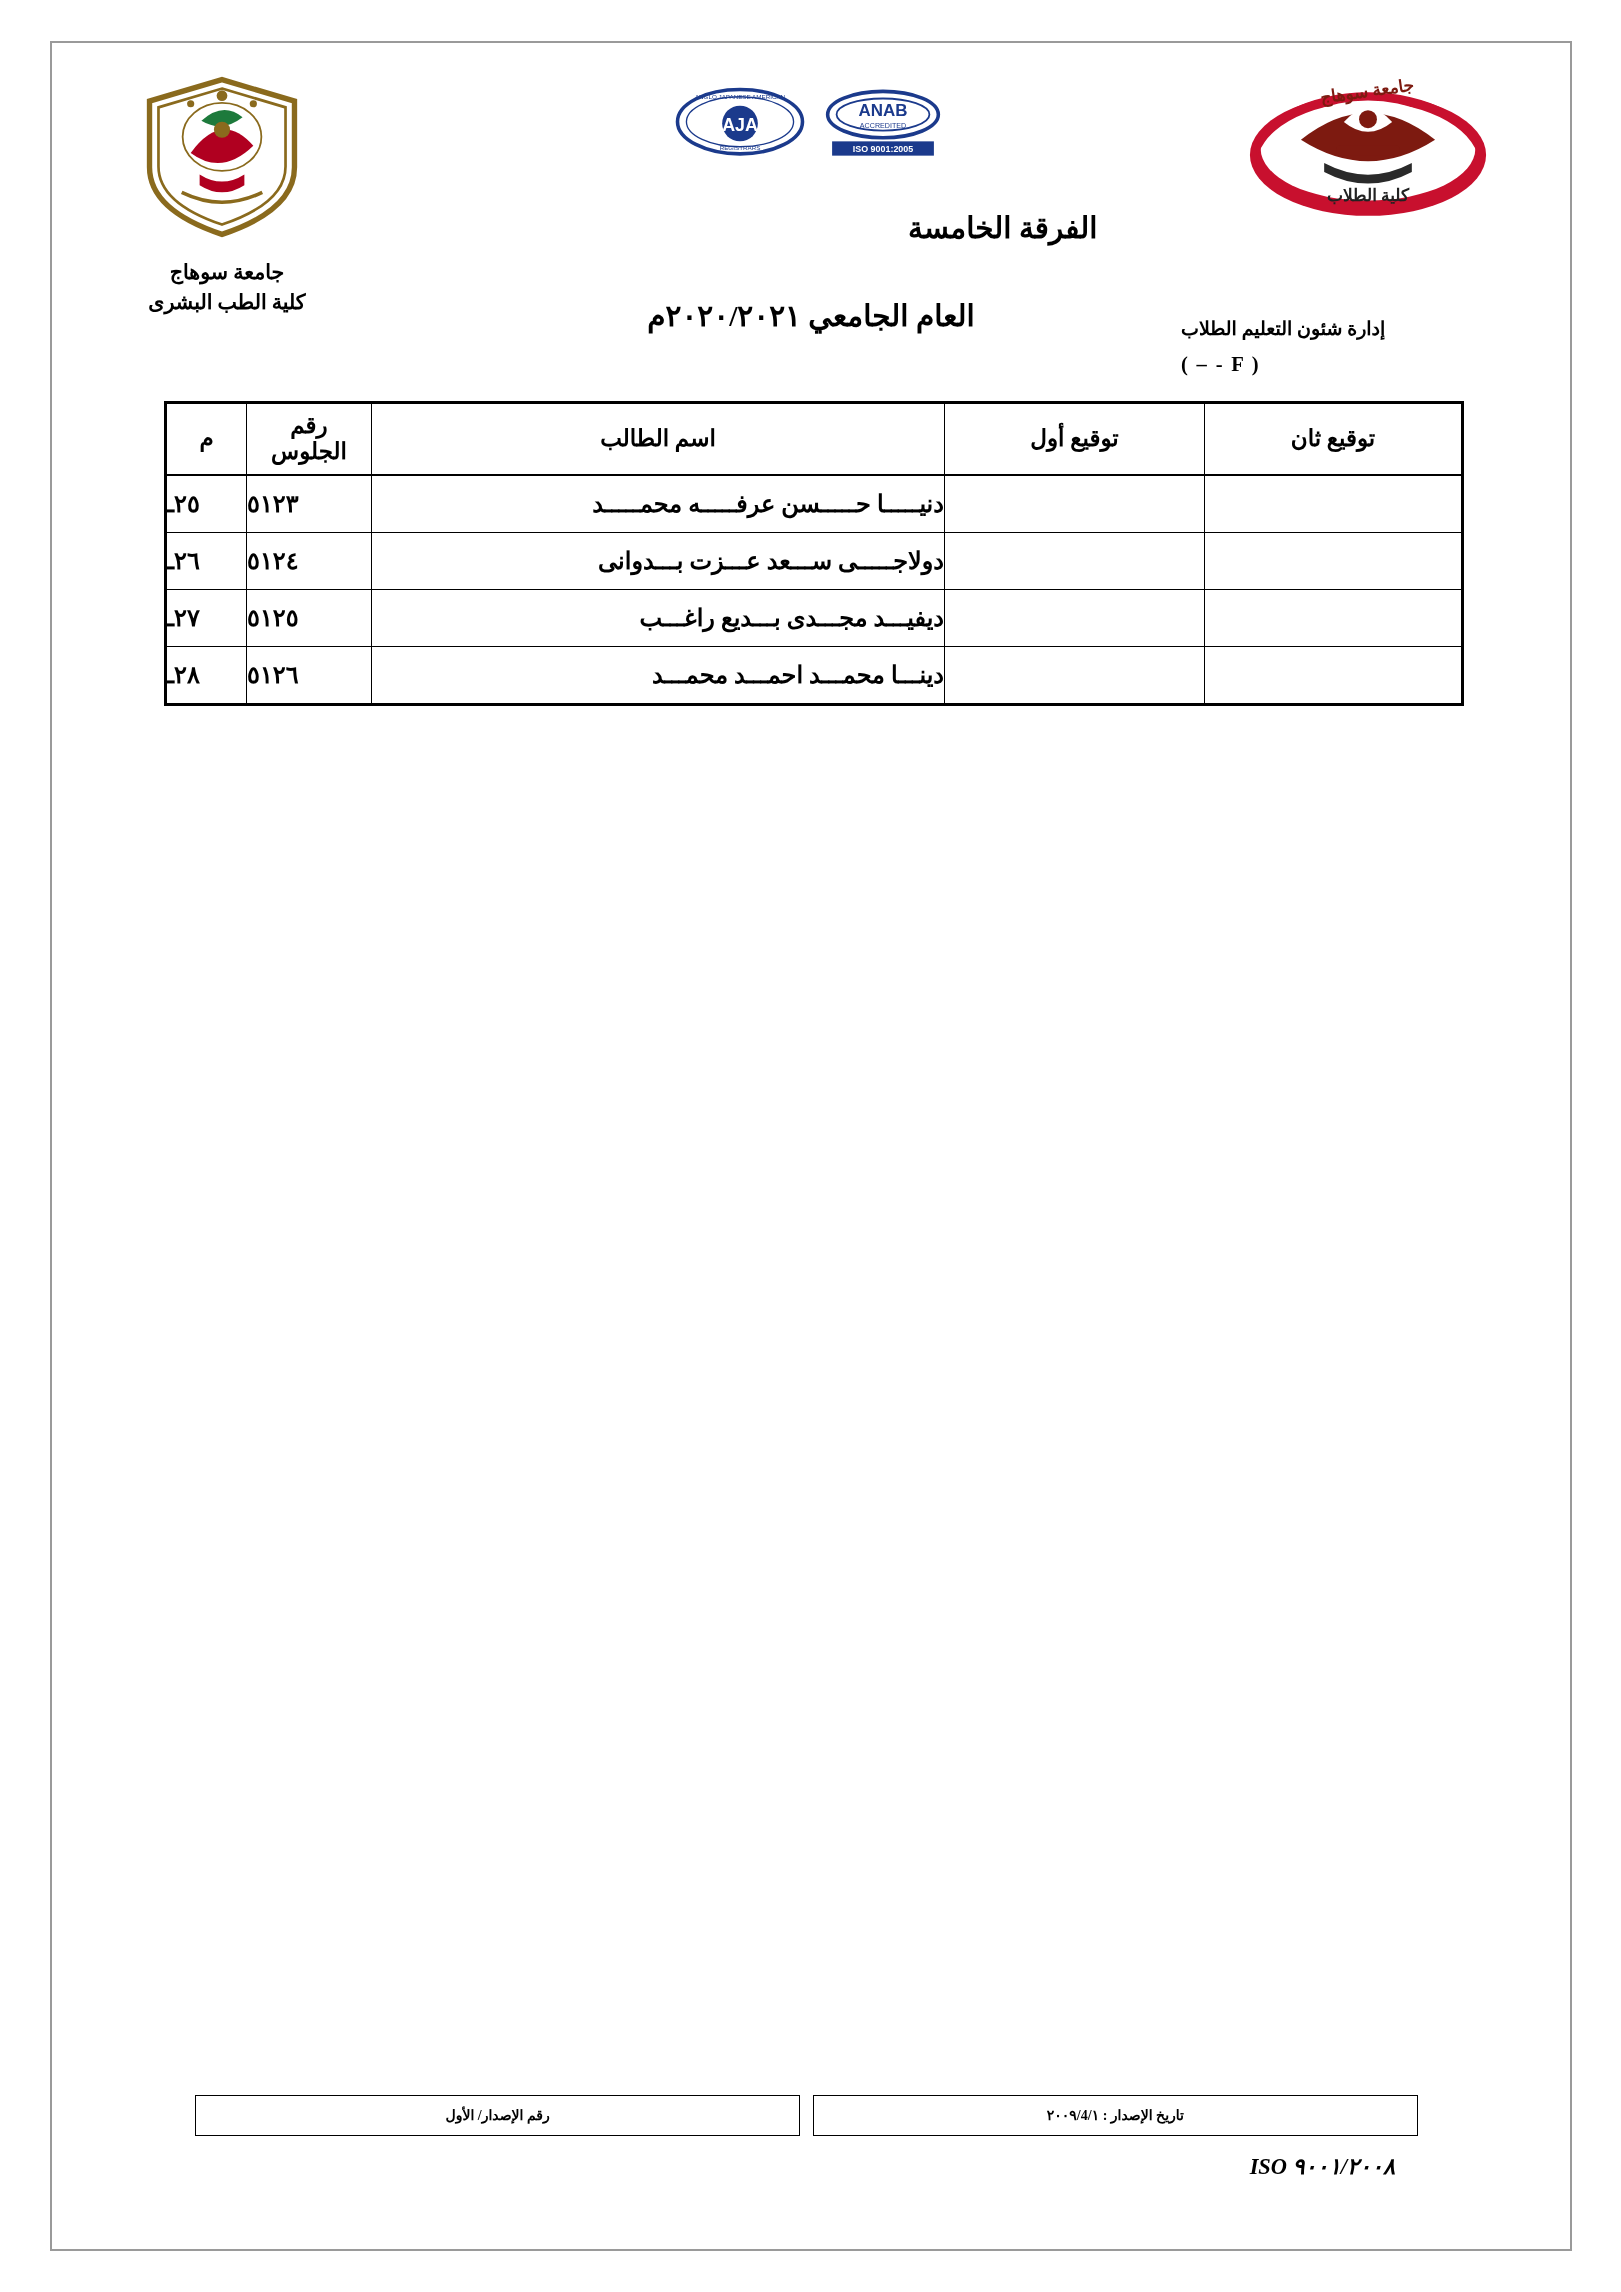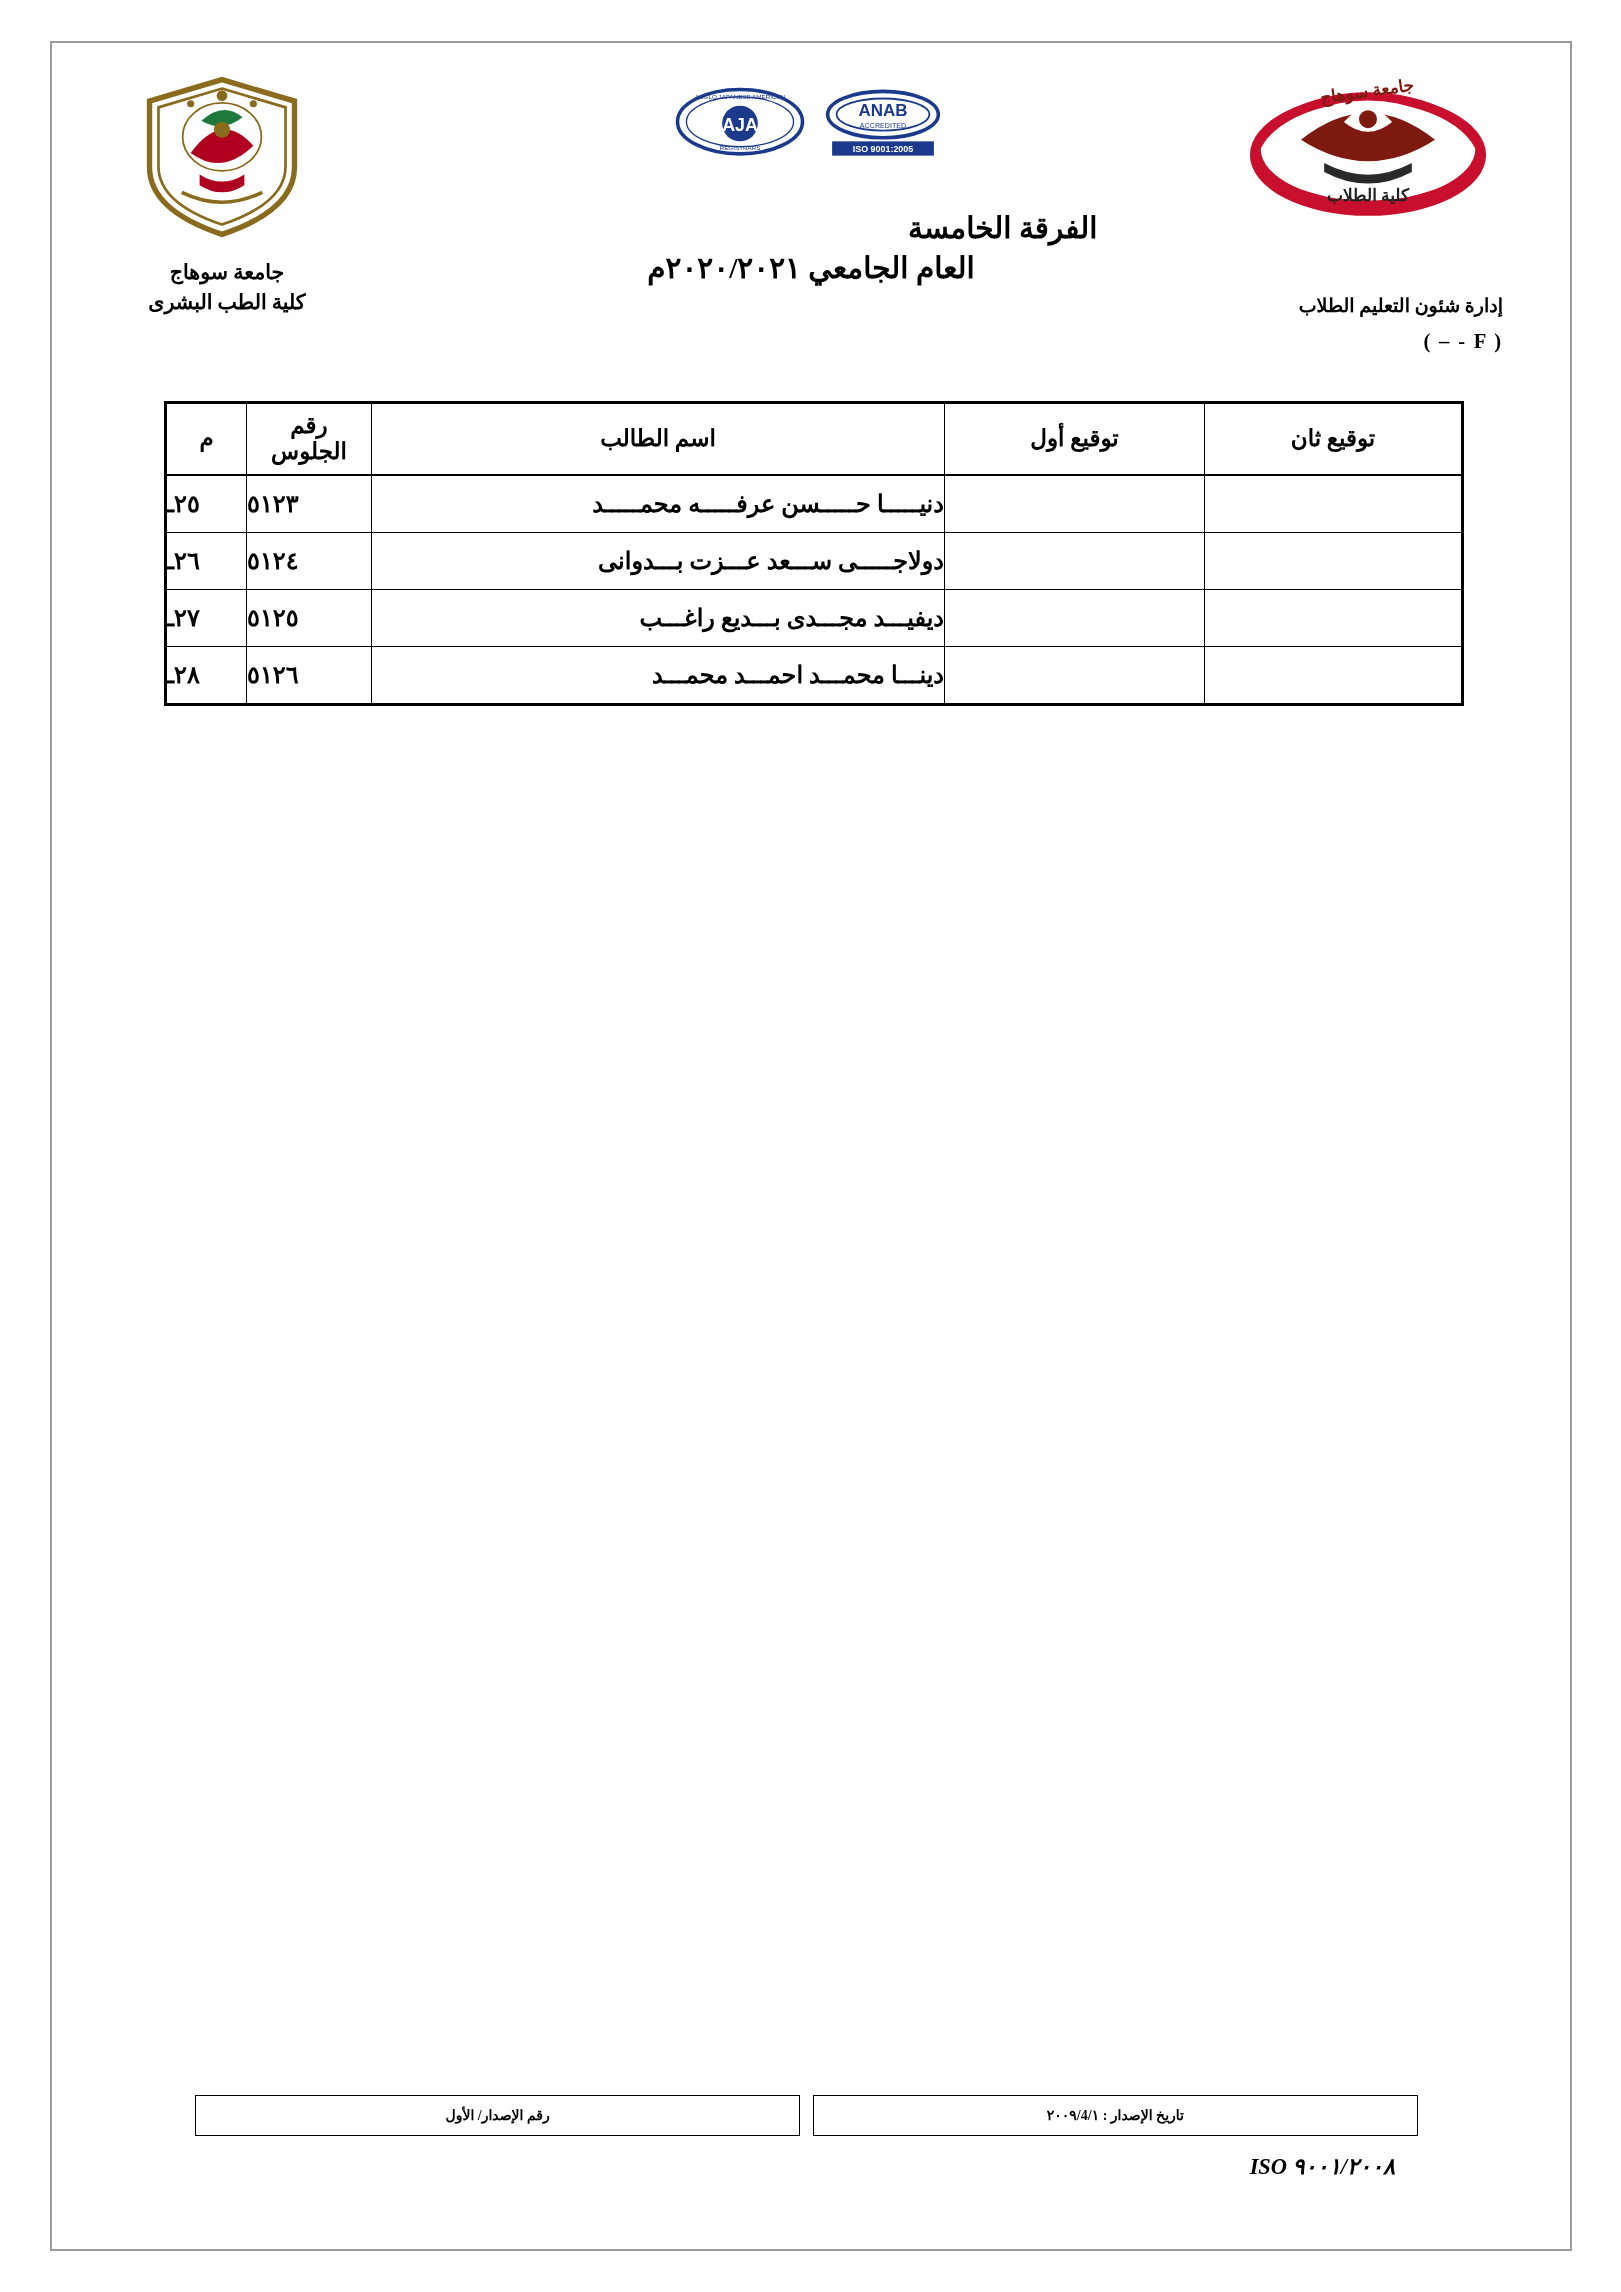--- a/index.html
+++ b/index.html
@@ -73,39 +73,40 @@
   .center-titles .t1 {
     font-size: 29.6px;
     font-weight: bold;
     line-height: 1.35;
     text-align: right;
   }
   .center-titles .t2 {
     font-size: 29.6px;
     font-weight: bold;
     line-height: 1.35;
+    margin-top: 48px;
   }
 
   .univ-block {
     position: absolute;
     left: 54px;
     top: 206px;
     width: 242px;
     text-align: center;
     font-size: 20.6px;
     font-weight: bold;
     line-height: 1.45;
   }
 
   .admin-block {
     position: absolute;
     right: 67px;
-    top: 240px;
+    top: 263px;
     width: 322px;
-    text-align: right;
+    text-align: left;
     font-size: 19px;
     font-weight: bold;
     line-height: 1.5;
   }
   .admin-code {
     font-size: 20.6px;
     letter-spacing: 1.8px;
     direction: ltr;
     margin-top: 5.4px;
   }

